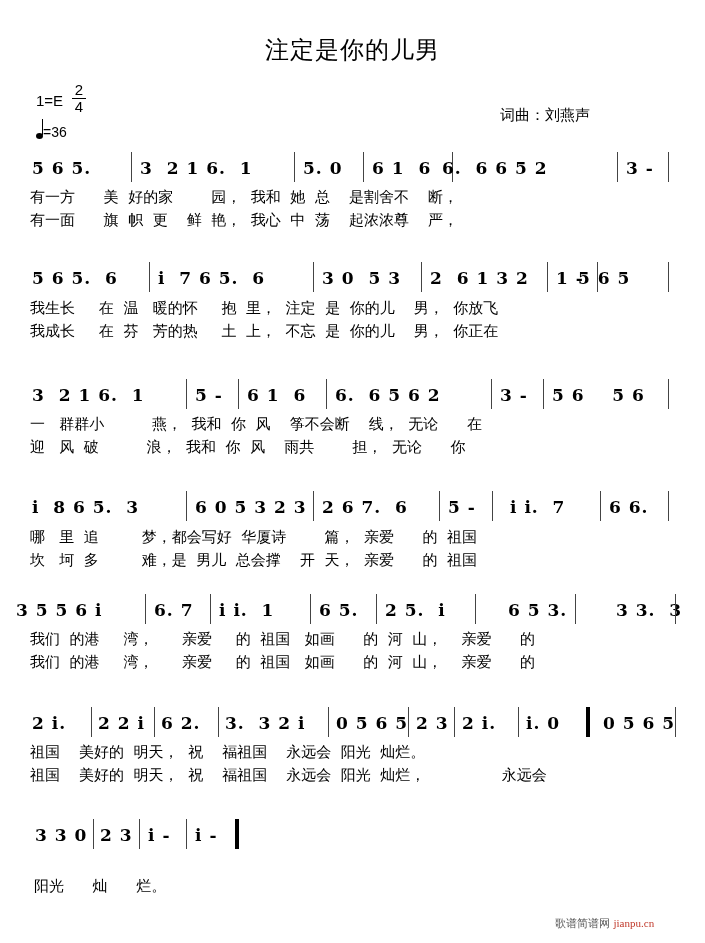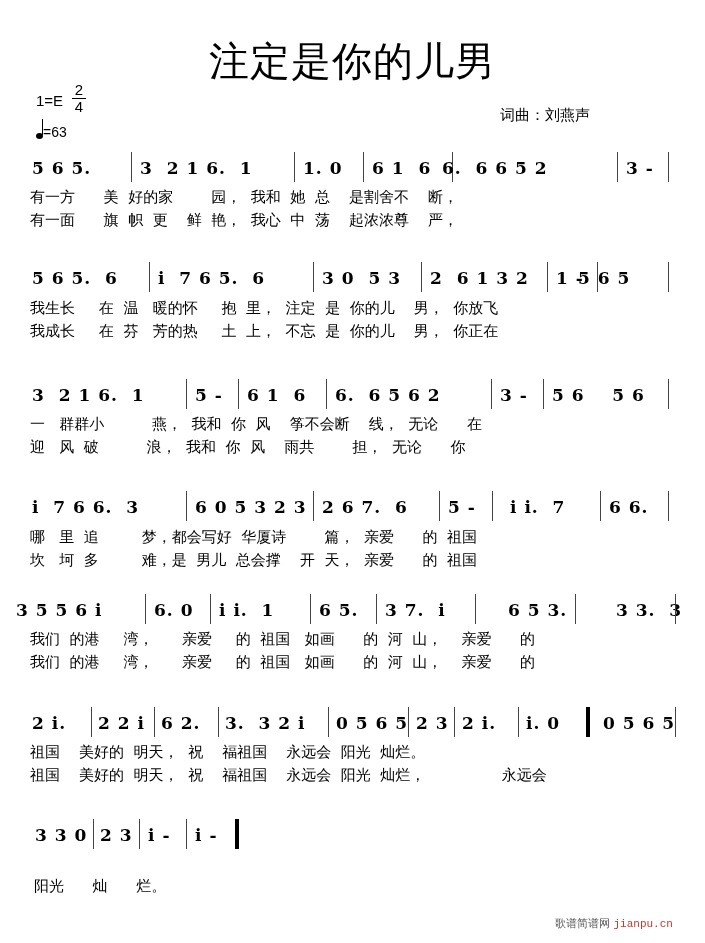--- a/index.html
+++ b/index.html
@@ -1,60 +1,60 @@
 <!DOCTYPE html>
 <html><head>
 <meta charset="utf-8">
 <style>
   html, body { margin: 0; padding: 0; background: #ffffff; }
   body { width: 705px; height: 943px; position: relative; overflow: hidden;
          font-family: "DejaVu Serif", "Liberation Serif", serif; color: #000; }
   .title { position: absolute; left: 0; width: 705px; top: 34px; text-align: center;
-           font-family: "DejaVu Sans", sans-serif; font-size: 40px; letter-spacing: 1px; }
+           font-family: "DejaVu Sans", sans-serif; font-size: 24px; letter-spacing: 1px; }
   .key { position: absolute; left: 36px; top: 92px; font-family: "Liberation Sans", sans-serif; font-size: 15px; }
   .timesig { position: absolute; left: 72px; top: 82px; font-family: "Liberation Sans", sans-serif;
              font-size: 15px; line-height: 16px; text-align: center; width: 14px; }
   .timesig .den { border-top: 1px solid #000; }
   .tempo { position: absolute; left: 36px; top: 124px; font-family: "Liberation Sans", sans-serif; font-size: 14px; }
   .tempo .note { display: inline-block; width: 7px; height: 6px; background: #000; border-radius: 50%;
                  position: relative; top: 2px; }
   .tempo .stem { position: absolute; left: 6px; top: -14px; width: 1px; height: 16px; background: #000; }
   .composer { position: absolute; left: 500px; top: 106px; font-family: "DejaVu Sans", sans-serif; font-size: 15px; }
 
   .sys { position: absolute; left: 0; width: 705px; }
   .notes { position: absolute; left: 0; top: 0; height: 28px; width: 705px; }
   .bar { position: absolute; top: -6px; width: 1px; height: 30px; background: #444; }
   .bar.double { width: 4px; background: #000; }
   .bar.repeat { width: 4px; background: #000; }
   .m { position: absolute; top: 0; font-weight: bold; font-size: 17px; white-space: pre; letter-spacing: 1px; }
   .lyr { position: absolute; left: 0; width: 705px; font-family: "DejaVu Sans", sans-serif; font-size: 15px; white-space: pre; }
   .watermark { position: absolute; left: 555px; top: 916px; font-size: 11px; font-family: "DejaVu Sans", sans-serif; color: #555; }
-  .watermark .url { color: #c0392b; font-family: Liberation Mono, monospace; }
+  .watermark .url { color: #c0392b; font-family: Liberation Serif, serif; }
 </style>
 </head>
 <body>
 
 <div class="title">注定是你的儿男</div>
 <div class="key">1=E</div>
 <div class="timesig">
   <div>2</div>
   <div class="den">4</div>
 </div>
 <div class="tempo">
-  <span class="note"><span class="stem"></span></span><span>=63</span>
+  <span class="note"><span class="stem"></span></span><span>=36</span>
 </div>
 <div class="composer">词曲：刘燕声</div>
 
 <div class="sys" style="top:158px">
   <div class="notes">
     <span class="m" style="left:32px">5 6 5.</span>
     <span class="bar" style="left:131px"></span>
     <span class="m" style="left:140px">3  2 1 6.  1</span>
     <span class="bar" style="left:294px"></span>
-    <span class="m" style="left:303px">1. 0</span>
+    <span class="m" style="left:303px">5. 0</span>
     <span class="bar" style="left:363px"></span>
     <span class="m" style="left:372px">6 1  6</span>
     <span class="bar" style="left:452px"></span>
     <span class="m" style="left:442px">6.  6 6 5 2</span>
     <span class="bar" style="left:617px"></span>
     <span class="m" style="left:626px">3 -</span>
     <span class="bar" style="left:668px"></span>
   </div>
   <div class="lyr" style="top:30px;left:30px">有一方      美  好的家        园，  我和  她  总    是割舍不    断，</div>
   <div class="lyr" style="top:53px;left:30px">有一面      旗  帜  更    鲜  艳，  我心  中  荡    起浓浓尊    严，</div>
@@ -93,48 +93,48 @@
     <span class="bar" style="left:543px"></span>
     <span class="m" style="left:552px">5 6    5 6</span>
     <span class="bar" style="left:668px"></span>
   </div>
   <div class="lyr" style="top:30px;left:30px">一   群群小          燕，  我和  你  风    筝不会断    线，  无论      在</div>
   <div class="lyr" style="top:53px;left:30px">迎   风  破          浪，  我和  你  风    雨共        担，  无论      你</div>
 </div>
 
 <div class="sys" style="top:497px">
   <div class="notes">
-    <span class="m" style="left:32px">i  7 6 6.  3</span>
+    <span class="m" style="left:32px">i  8 6 5.  3</span>
     <span class="bar" style="left:186px"></span>
     <span class="m" style="left:195px">6 0 5 3 2 3</span>
     <span class="bar" style="left:313px"></span>
     <span class="m" style="left:322px">2 6 7.  6</span>
     <span class="bar" style="left:439px"></span>
     <span class="m" style="left:448px">5 -</span>
     <span class="bar" style="left:492px"></span>
     <span class="m" style="left:510px">i i.  7</span>
     <span class="bar" style="left:600px"></span>
     <span class="m" style="left:609px">6 6.</span>
     <span class="bar" style="left:668px"></span>
   </div>
   <div class="lyr" style="top:31px;left:30px">哪   里  追         梦，都会写好  华厦诗        篇，  亲爱      的  祖国</div>
   <div class="lyr" style="top:54px;left:30px">坎   坷  多         难，是  男儿  总会撑    开  天，  亲爱      的  祖国</div>
 </div>
 
 <div class="sys" style="top:600px">
   <div class="notes">
     <span class="m" style="left:16px">3 5 5 6 i</span>
     <span class="bar" style="left:145px"></span>
-    <span class="m" style="left:154px">6. 0</span>
+    <span class="m" style="left:154px">6. 7</span>
     <span class="bar" style="left:210px"></span>
     <span class="m" style="left:219px">i i.  1</span>
     <span class="bar" style="left:310px"></span>
     <span class="m" style="left:319px">6 5.</span>
     <span class="bar" style="left:376px"></span>
-    <span class="m" style="left:385px">3 7.  i</span>
+    <span class="m" style="left:385px">2 5.  i</span>
     <span class="bar" style="left:475px"></span>
     <span class="m" style="left:508px">6 5 3.</span>
     <span class="bar" style="left:575px"></span>
     <span class="m" style="left:616px">3 3.  3</span>
     <span class="bar" style="left:675px"></span>
   </div>
   <div class="lyr" style="top:30px;left:30px">我们  的港     湾，      亲爱     的  祖国   如画      的  河  山，    亲爱      的</div>
   <div class="lyr" style="top:53px;left:30px">我们  的港     湾，      亲爱     的  祖国   如画      的  河  山，    亲爱      的</div>
 </div>
 

